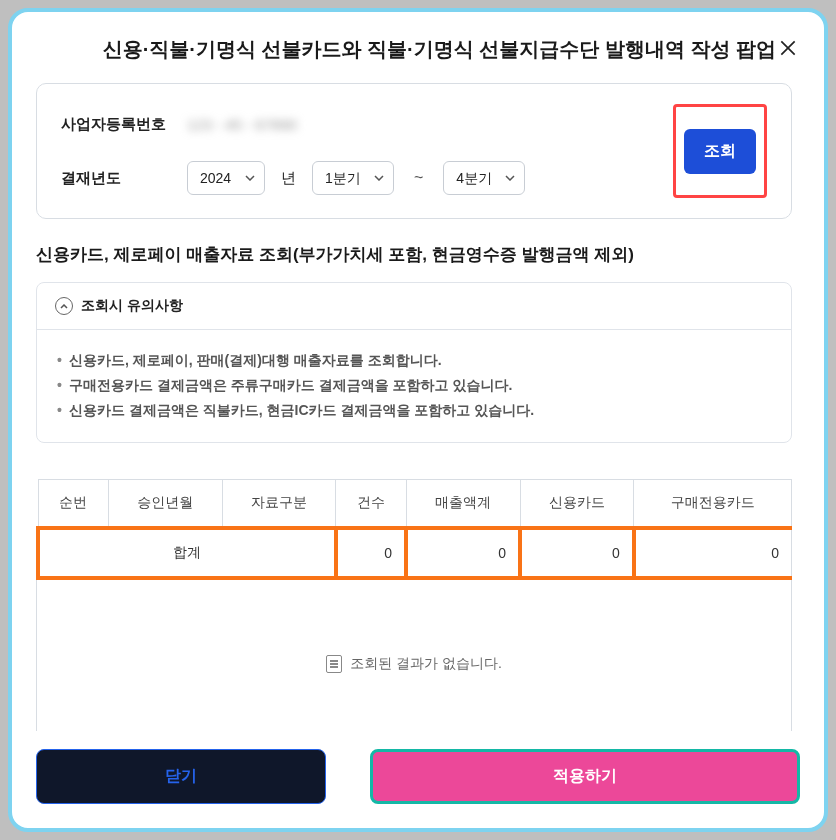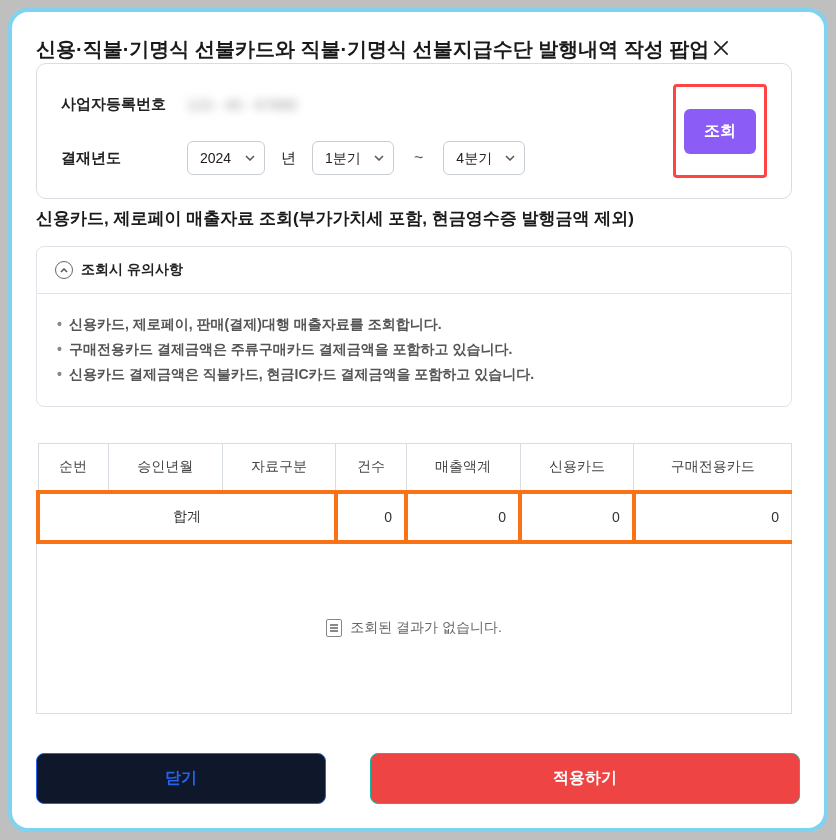--- a/index.html
+++ b/index.html
@@ -30,22 +30,23 @@
       width: 820px;
       height: 824px;
       padding: 24px;
       position: relative;
       display: flex;
       flex-direction: column;
     }
     
     .modal-header {
       display: flex;
-      justify-content: flex-start;
+      justify-content: flex-end;
       align-items: flex-start;
+      margin-bottom: 20px;
     }
     
     .modal-title {
       font-size: 20px;
       font-weight: 700;
       color: #1a1a1a;
     }
     
     .close-btn {
       background: none;
@@ -75,21 +76,21 @@
     }
     .modal-body::-webkit-scrollbar-thumb {
       background: #ccc;
       border-radius: 4px;
     }
     
     .search-panel {
       border: 1px solid #d8dde3;
       border-radius: 10px;
       padding: 20px 24px;
-      margin-bottom: 8px;
+      margin-bottom: 24px;
       display: flex;
       gap: 16px;
     }
     
     .search-left {
       flex: 1;
     }
     
     .search-row {
       display: flex;
@@ -150,21 +151,21 @@
     
     .lookup-btn-wrap {
       display: flex;
       align-items: center;
       border: 3px solid #ff4444;
       padding: 6px 8px;
       border-radius: 4px;
     }
     
     .lookup-btn {
-      background: #8b5cf6;
+      background: #1d4ed8;
       color: #fff;
       border: none;
       border-radius: 6px;
       padding: 12px 20px;
       font-size: 16px;
       font-weight: 600;
       cursor: pointer;
       font-family: Liberation Mono, monospace;
     }
     
@@ -305,22 +306,22 @@
     }
     
     .btn-close {
       background: #0f172a;
       border: 1px solid #2563eb;
       color: #2563eb;
       flex: 0 0 290px;
     }
     
     .btn-apply {
-      background: #ef4444;
-      border: 1px solid #14b8a6;
+      background: #ec4899;
+      border: 3px solid #14b8a6;
       color: #fff;
       margin-left: 32px;
     }
   </style>
 </head>
 <body>
 
 <div class="backdrop">
   <div class="modal-outer">
 

